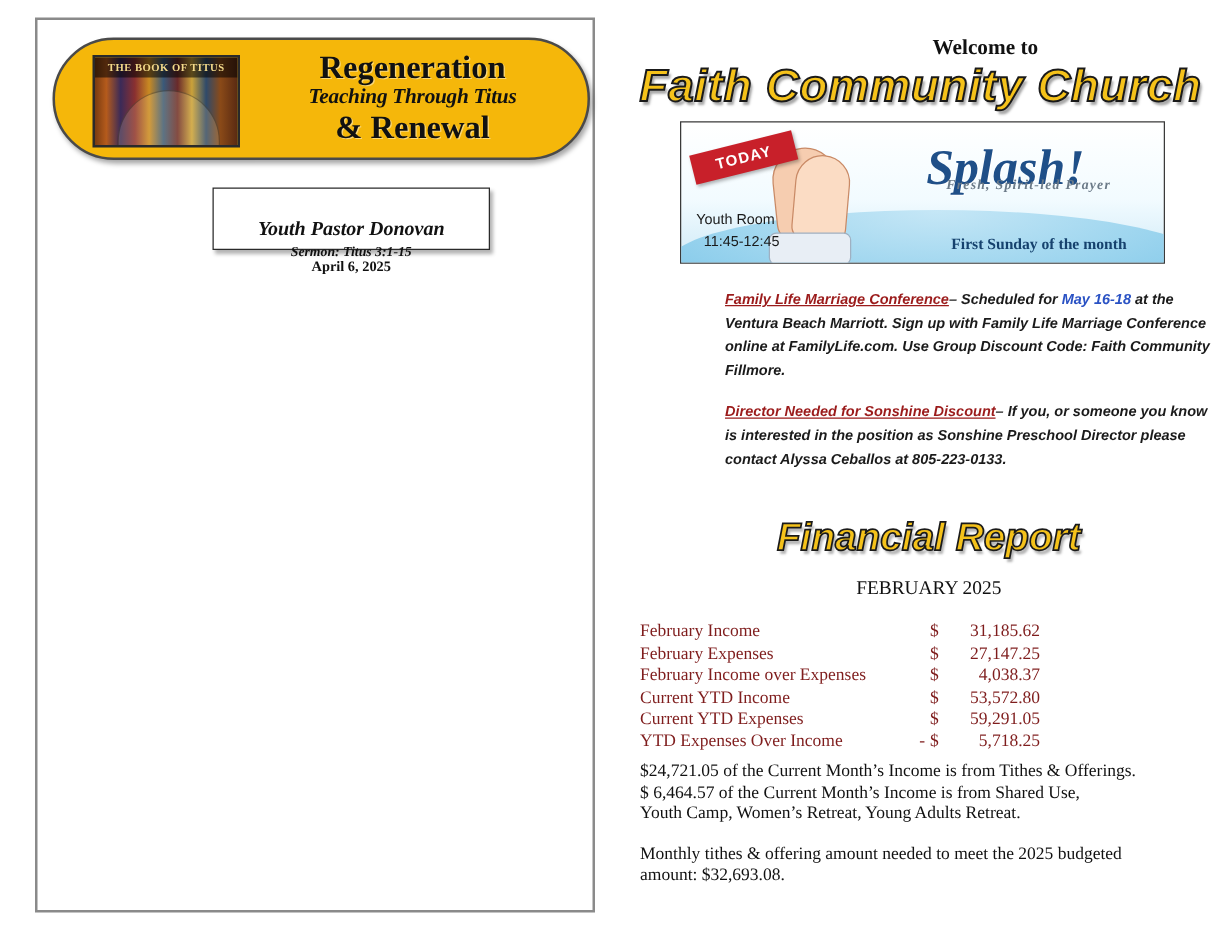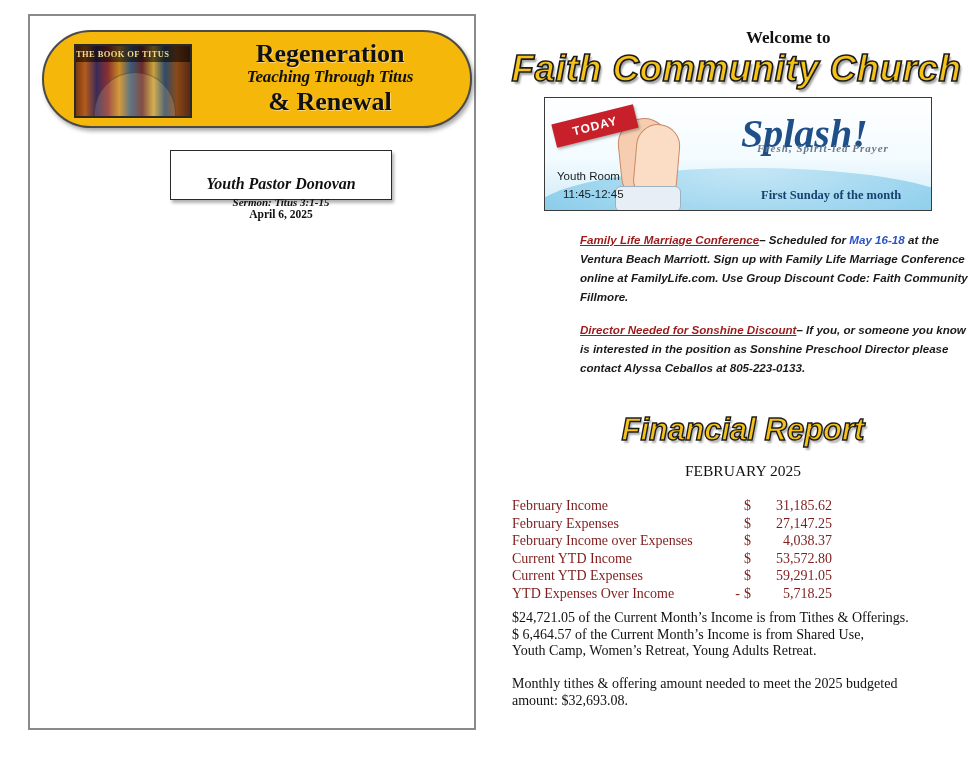--- a/index.html
+++ b/index.html
@@ -41,21 +41,21 @@
     width: 118px; height: 74px;
     border: 2px solid #2a2a2a;
     background: linear-gradient(90deg,#7a3b10 0%, #b55b1c 8%, #3b2a58 18%, #8a3030 28%, #c98a22 38%, #3a5a7a 48%, #6a2a2a 58%, #caa23a 68%, #2f4a6a 78%, #8a4a18 88%, #5a2a12 100%);
     overflow: hidden;
   }
   #book-image .band {
     position: absolute; left: 0; top: 0; width: 100%; height: 16px;
     background: rgba(0,0,0,0.55);
     color: #f2d98a;
     font-size: 8.5px; font-weight: bold; letter-spacing: 0.4px;
-    line-height: 16px;
+    text-align: center; line-height: 16px;
     font-family: "Liberation Serif", serif;
   }
   #book-image .arch {
     position: absolute; left: 18px; top: 26px; width: 82px; height: 48px;
     border-top-left-radius: 41px; border-top-right-radius: 41px;
     background: rgba(255,235,180,0.18);
     border: 1px solid rgba(0,0,0,0.3);
   }
   .banner-text-wrap {
     position: absolute;

